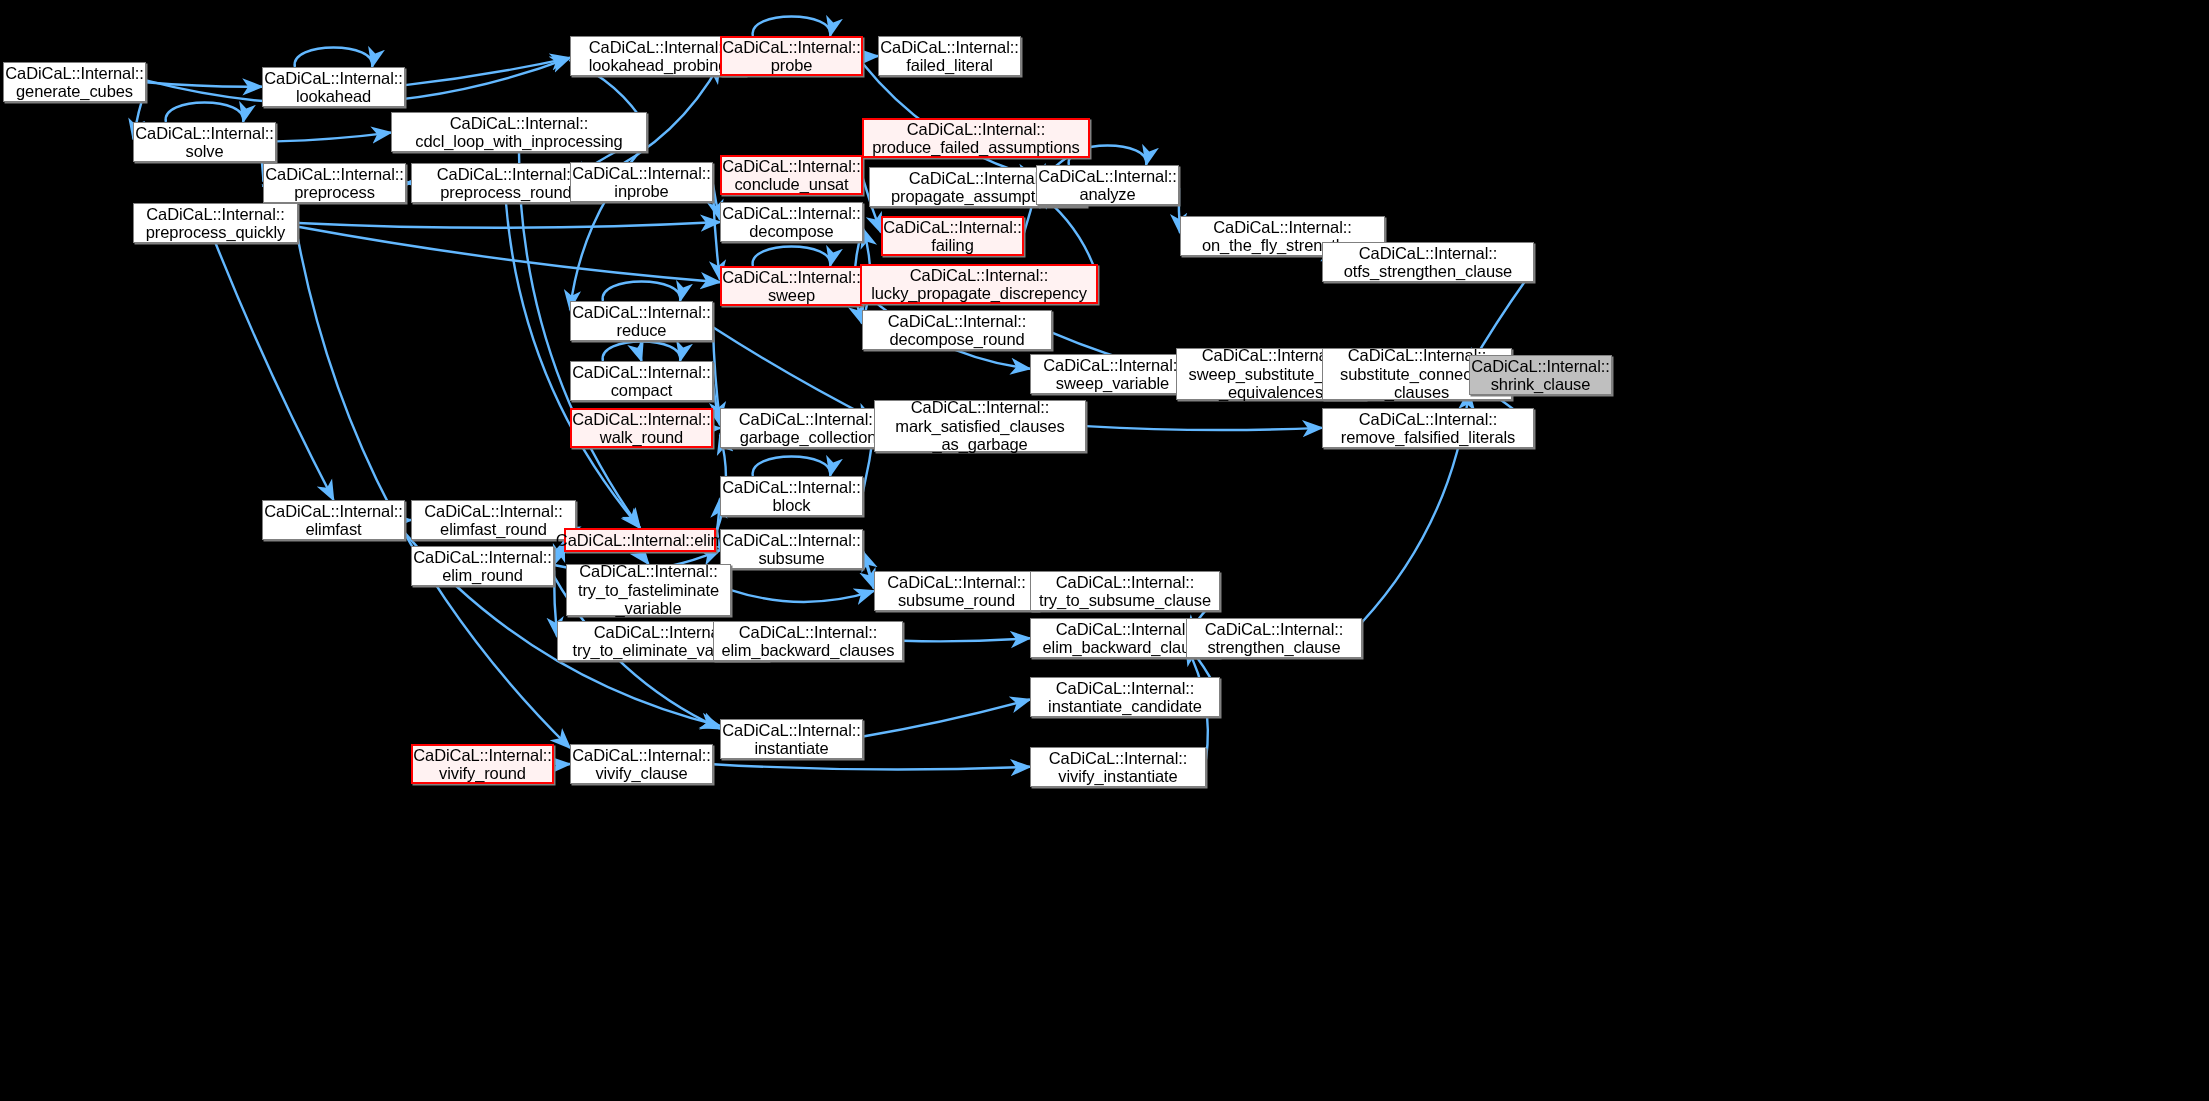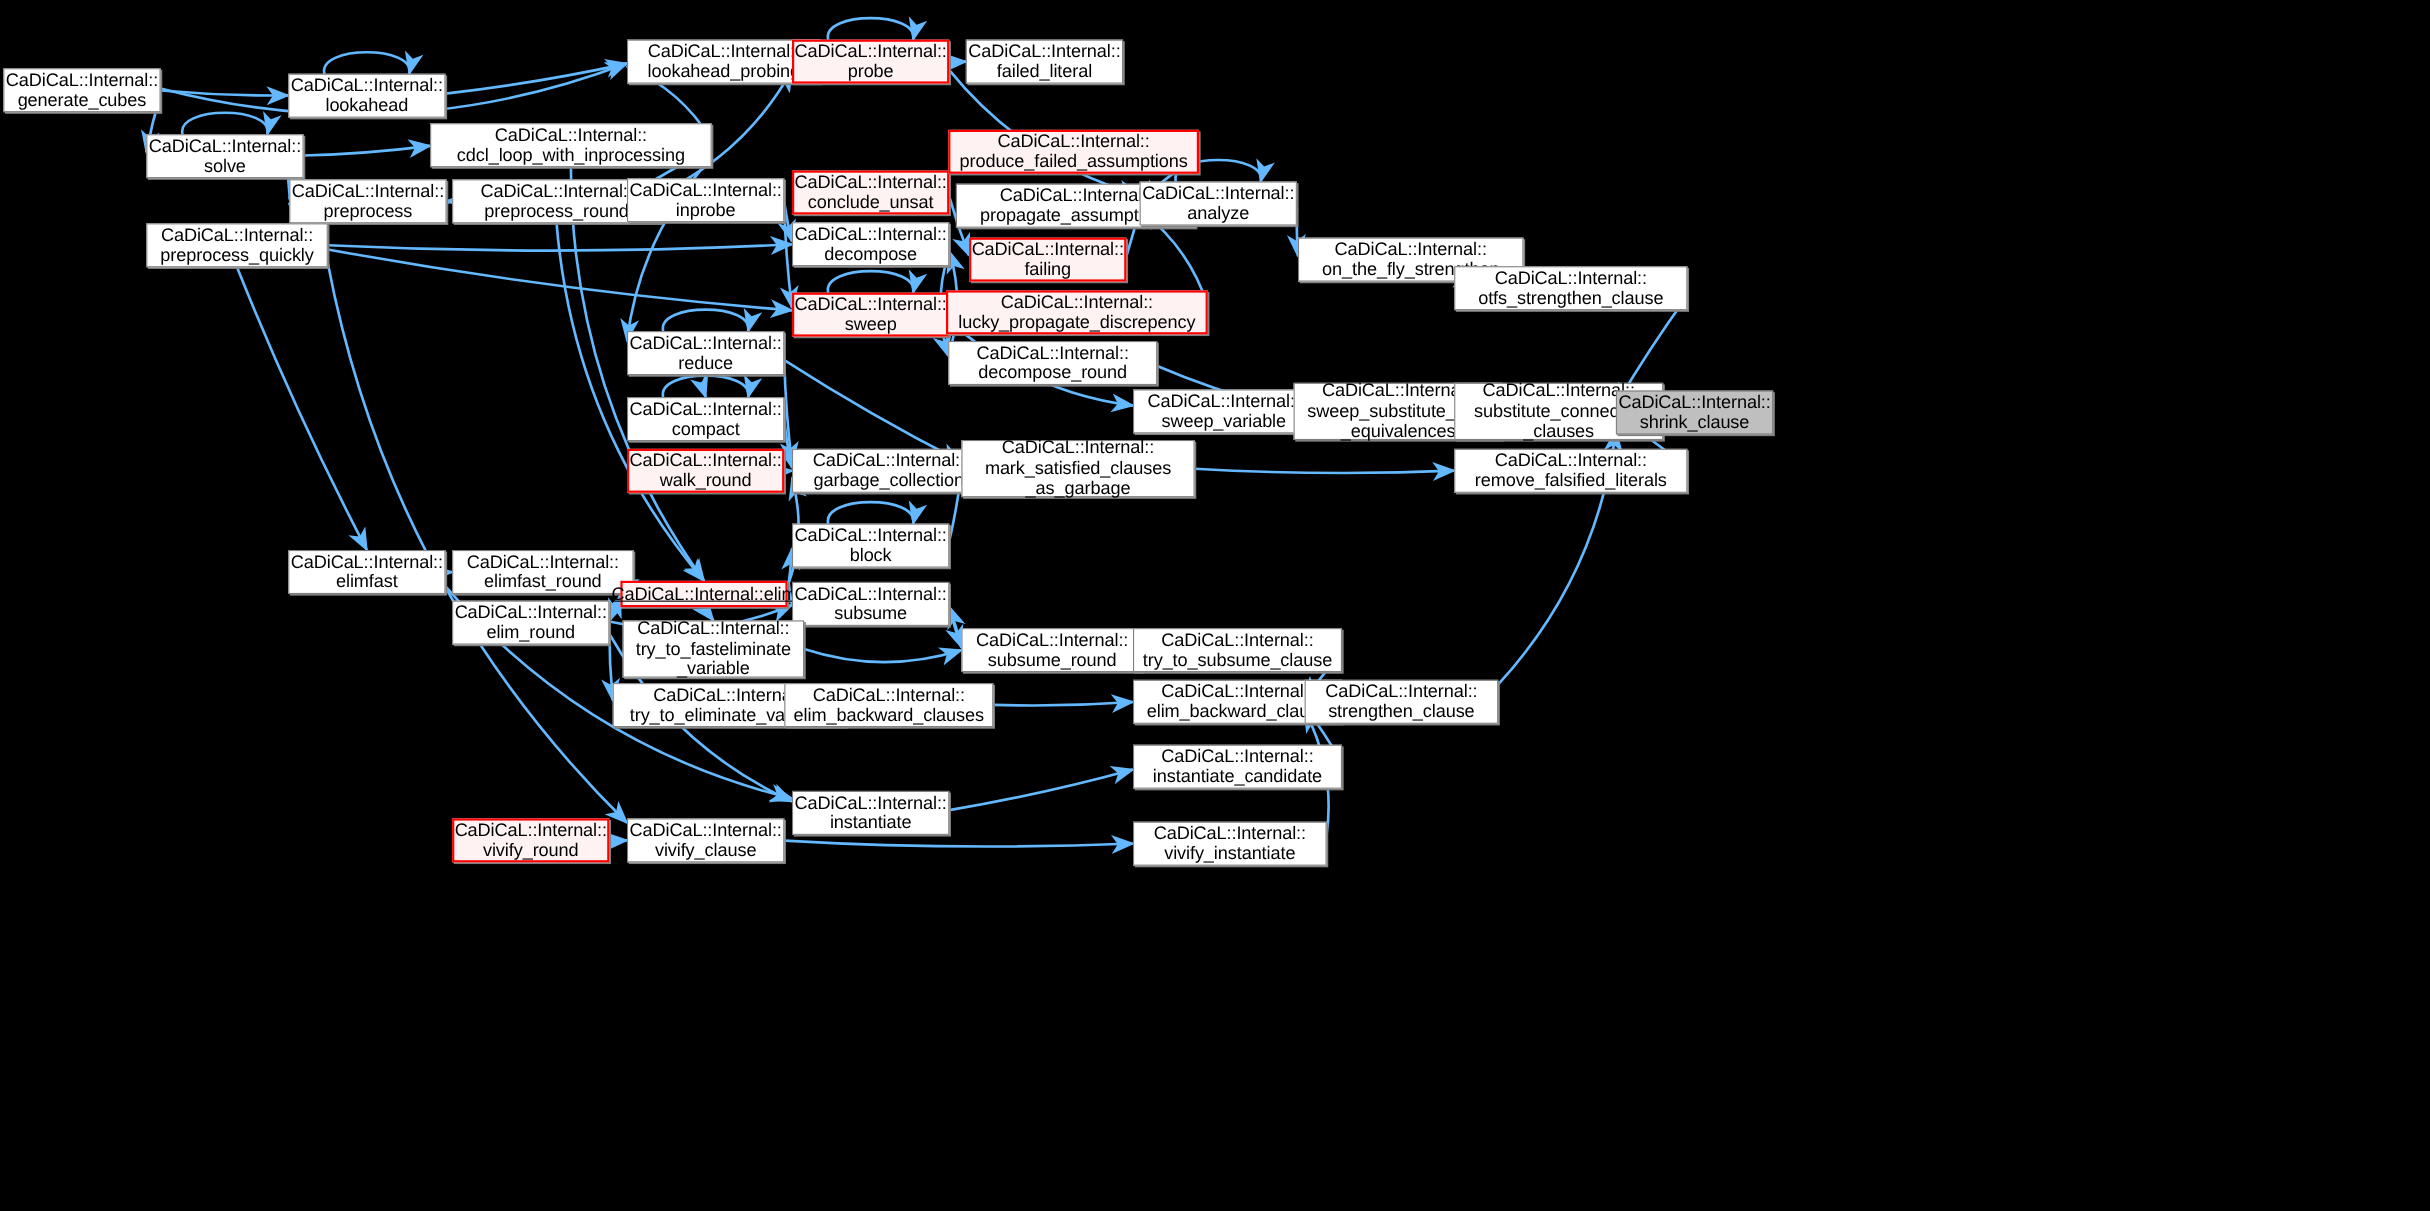--- a/index.html
+++ b/index.html
@@ -215,21 +215,21 @@
 garbage_collection</div>
       <div class="node" style="left: 874px; top: 400px; width: 212px; height: 52px;">CaDiCaL::Internal::
 mark_satisfied_clauses
 _as_garbage</div>
       <div class="node" style="left: 720px; top: 476px; width: 143px; height: 40px;">CaDiCaL::Internal::
 block</div>
       <div class="node" style="left: 262px; top: 500px; width: 143px; height: 40px;">CaDiCaL::Internal::
 elimfast</div>
       <div class="node" style="left: 411px; top: 500px; width: 165px; height: 40px;">CaDiCaL::Internal::
 elimfast_round</div>
-      <div class="node hl" style="left: 564px; top: 528px; width: 152px; height: 24px; text-decoration: underline;">CaDiCaL::Internal::elim</div>
+      <div class="node hl" style="left: 564px; top: 528px; width: 152px; height: 24px;">CaDiCaL::Internal::elim</div>
       <div class="node" style="left: 720px; top: 529px; width: 143px; height: 40px;">CaDiCaL::Internal::
 subsume</div>
       <div class="node" style="left: 411px; top: 546px; width: 143px; height: 40px;">CaDiCaL::Internal::
 elim_round</div>
       <div class="node" style="left: 566px; top: 564px; width: 165px; height: 52px;">CaDiCaL::Internal::
 try_to_fasteliminate
 _variable</div>
       <div class="node" style="left: 874px; top: 571px; width: 165px; height: 40px;">CaDiCaL::Internal::
 subsume_round</div>
       <div class="node" style="left: 1030px; top: 571px; width: 190px; height: 40px;">CaDiCaL::Internal::

